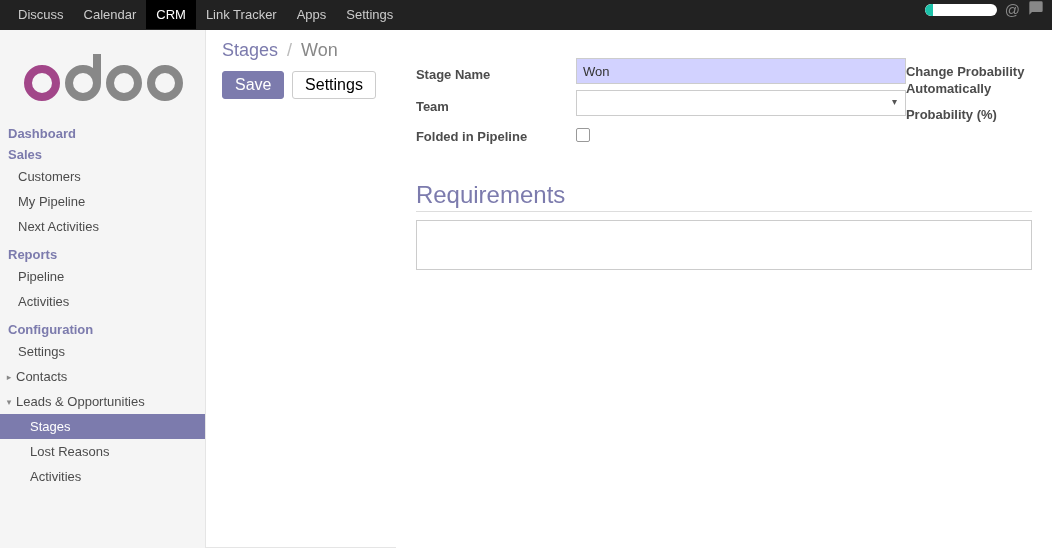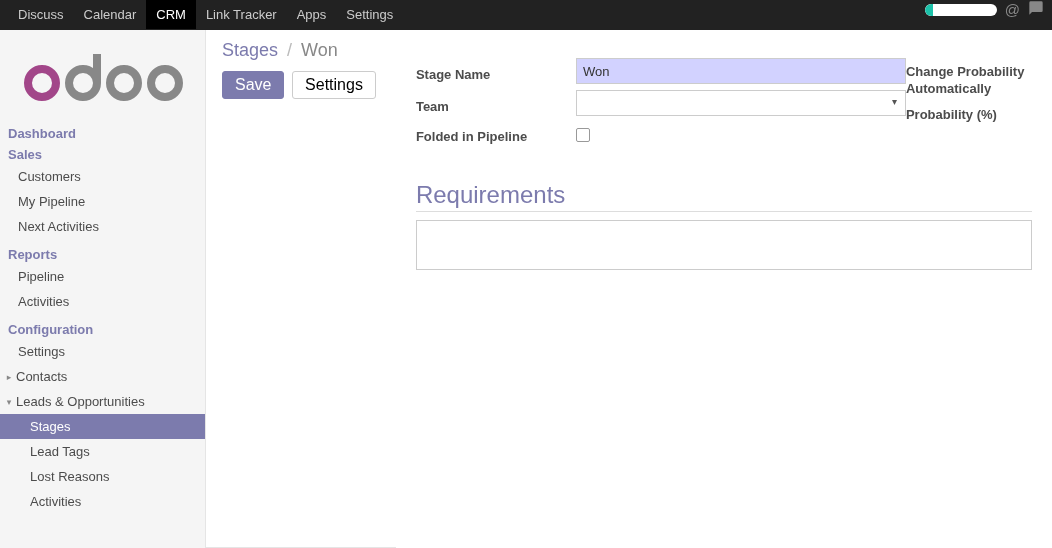--- a/index.html
+++ b/index.html
@@ -276,21 +276,20 @@
     <div class="side-link">Settings</div>
     <div class="side-caret-item">
       <span class="caret">▸</span>
       <span>Contacts</span>
     </div>
     <div class="side-caret-item">
       <span class="caret">▾</span>
       <span>Leads &amp; Opportunities</span>
     </div>
     <div class="side-sub-link active">Stages</div>
-    <div class="side-sub-link">Lead Tags</div>
     <div class="side-sub-link">Lost Reasons</div>
     <div class="side-sub-link">Activities</div>
   </div>
 
   <div class="main">
     <div class="content-header">
       <div class="breadcrumb">
         <span class="bc-link">Stages</span>
         <span class="sep">/</span>
         <span>Won</span>

